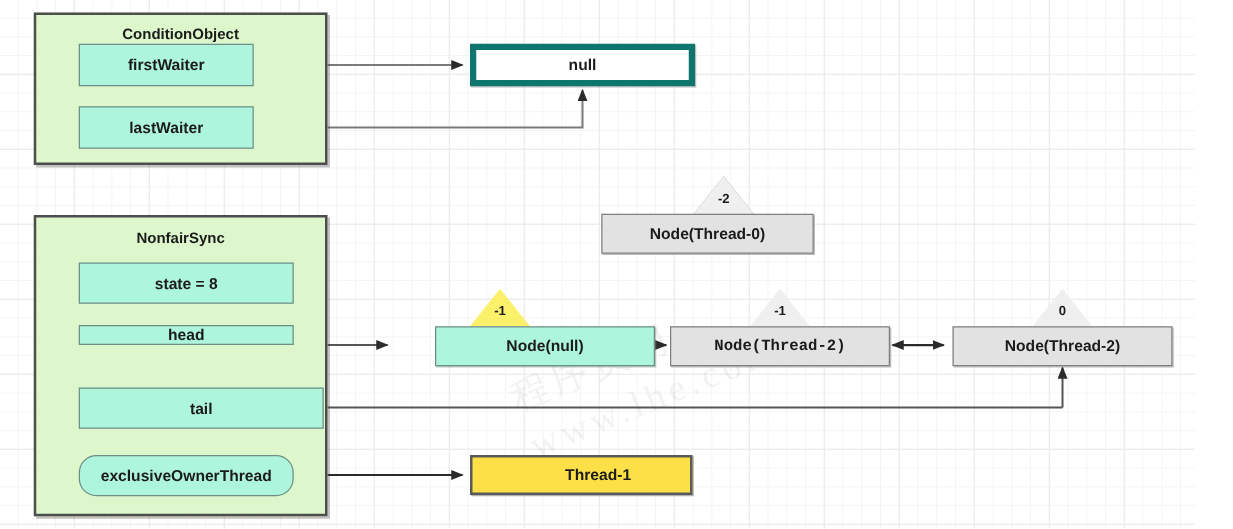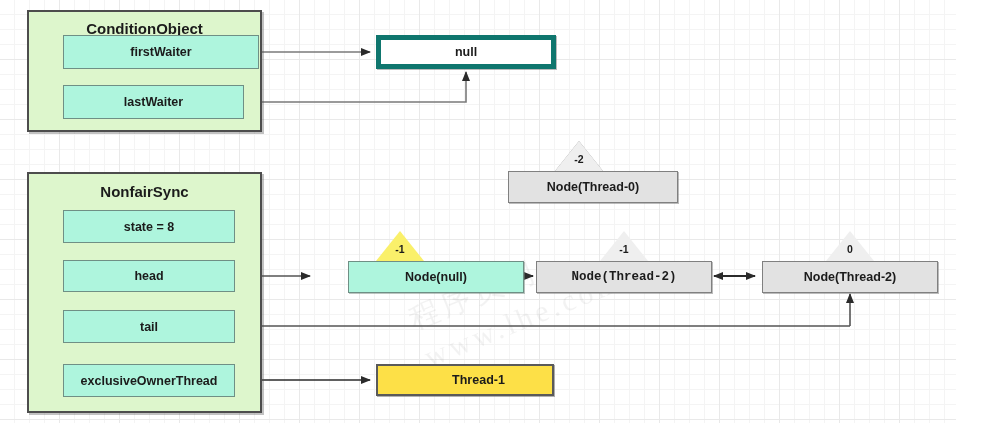--- a/index.html
+++ b/index.html
@@ -55,21 +55,21 @@
     position: absolute;
     background: #ddf6cc;
     border: 2px solid #4d4d4d;
     box-sizing: border-box;
     box-shadow: 2px 2px 0 rgba(80,80,80,0.35);
   }
   .obj-title {
     position: absolute;
     left: 0; right: 0;
     text-align: center;
-    font-size: 15px;
+    font-size: 12px;
     font-weight: bold;
     color: #1b1b1b;
   }
   .field-box {
     position: absolute;
     background: #aef5dd;
     border: 1px solid #6f8f85;
     box-sizing: border-box;
     display: flex;
     align-items: center;
@@ -180,58 +180,58 @@
     </g>
 
     <g>
       <path d="M236,380 L370,380" stroke="#2b2b2b" stroke-width="1.6" fill="none" marker-end="url(#arrHeadDark)"></path>
     </g>
   </svg>
 
   <div class="obj-container" style="left:27px; top:10px; width:235px; height:122px;">
     <div class="obj-title" style="top:8px;">ConditionObject</div>
   </div>
-  <div class="field-box" style="left:63px; top:35px; width:196px; height:34px;">
+  <div class="field-box" style="left:63px; top:35px; width:140px; height:34px;">
     <span>firstWaiter</span>
   </div>
-  <div class="field-box" style="left:63px; top:85px; width:181px; height:34px;">
+  <div class="field-box" style="left:63px; top:85px; width:140px; height:34px;">
     <span>lastWaiter</span>
   </div>
 
   <div class="obj-container" style="left:27px; top:172px; width:235px; height:241px;">
     <div class="obj-title" style="top:9px;">NonfairSync</div>
   </div>
   <div class="field-box" style="left:63px; top:210px; width:172px; height:33px;">
     <span>state = 8</span>
   </div>
-  <div class="field-box" style="left:63px; top:260px; width:172px; height:32px;">
+  <div class="field-box" style="left:63px; top:260px; width:172px; height:16px;">
     <span>head</span>
   </div>
-  <div class="field-box" style="left:63px; top:310px; width:172px; height:33px;">
+  <div class="field-box" style="left:63px; top:310px; width:196px; height:33px;">
     <span>tail</span>
   </div>
-  <div class="field-box" style="left:63px; top:364px; width:172px; height:33px;">
+  <div class="field-box" style="left:63px; top:364px; width:172px; height:33px;border-radius:14px;">
     <span>exclusiveOwnerThread</span>
   </div>
 
   <div class="node-box node-white" style="left:376px; top:35px; width:180px; height:34px;">
     <span>null</span>
   </div>
 
   <div class="ws-tri" style="left:555px; top:141px;
               border-left:24px solid transparent;
               border-right:24px solid transparent;
               border-bottom:30px solid #efefef;
               filter: drop-shadow(0 0 0 #8a8a8a);"></div>
   <div class="ws-tri" style="left:556.5px; top:143px;
               border-left:22.5px solid transparent;
               border-right:22.5px solid transparent;
               border-bottom:28px solid #efefef;"></div>
   <div class="ws-label" style="left:566px; top:153px;">-2</div>
-  <div class="node-box node-gray" style="left:508px; top:171px; width:170px; height:32px;">
+  <div class="node-box node-gray" style="left:481px; top:171px; width:170px; height:32px;">
     <span>Node(Thread-0)</span>
   </div>
 
   <div class="ws-tri" style="left:376px; top:231px;
               border-left:24px solid transparent;
               border-right:24px solid transparent;
               border-bottom:30px solid #faf06a;"></div>
   <div class="ws-label" style="left:387px; top:243px;">-1</div>
   <div class="node-box node-cyan" style="left:312px; top:261px; width:176px; height:32px;margin-left:36px;">
     <span>Node(null)</span>

